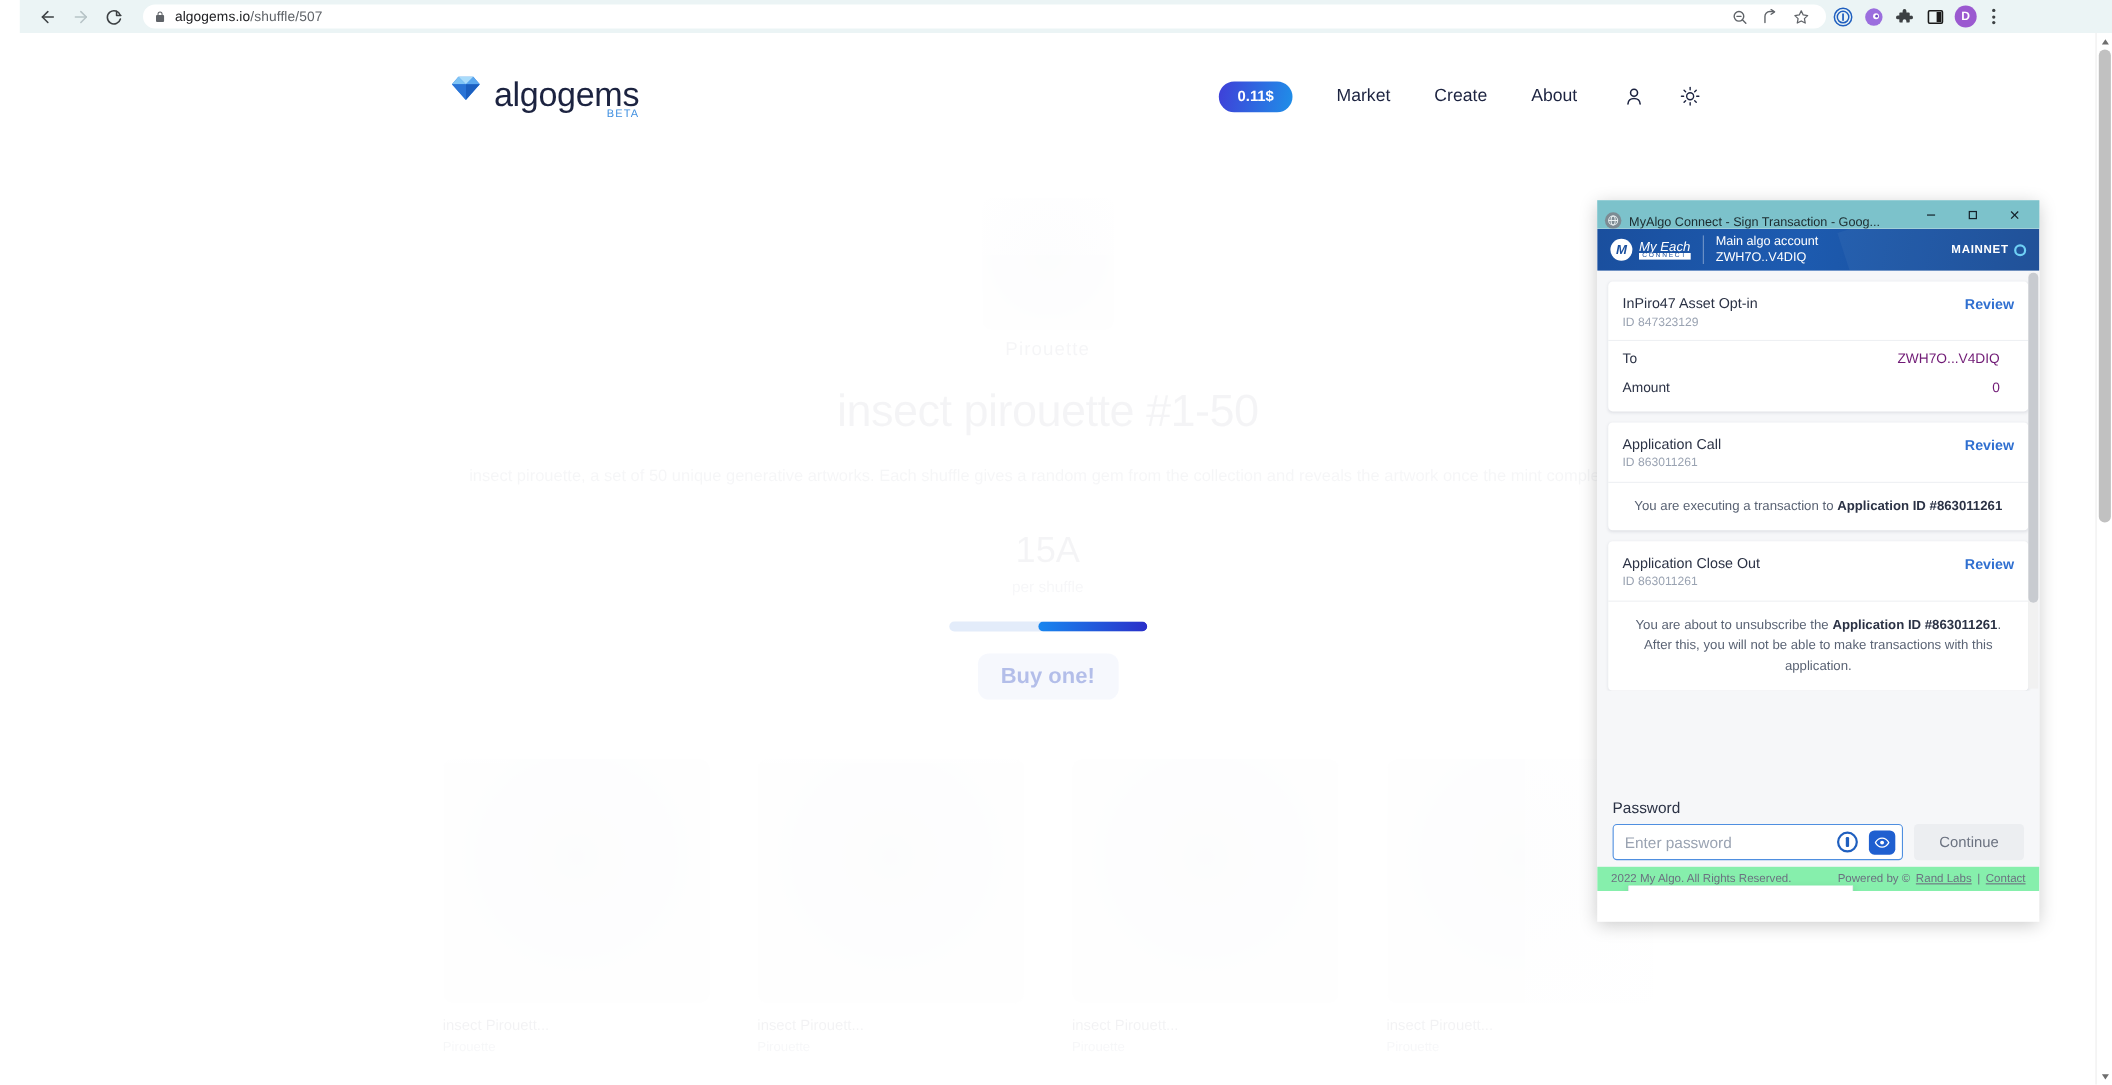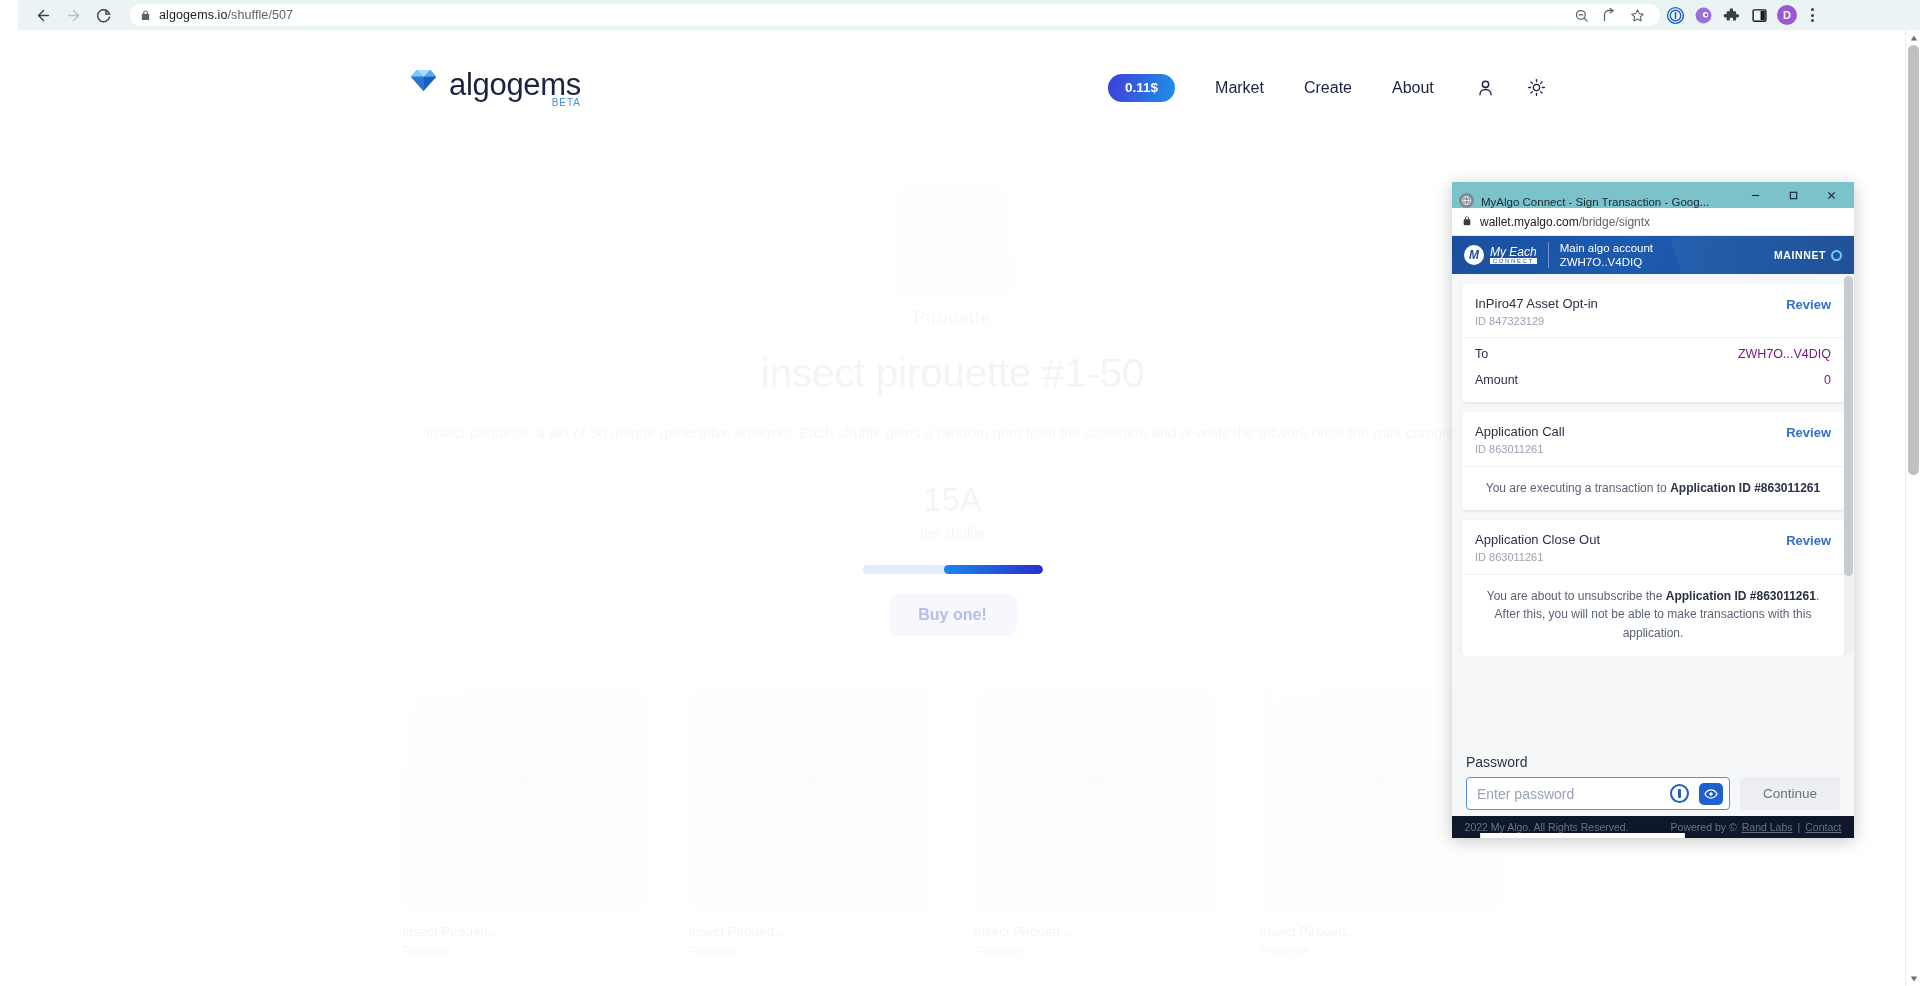--- a/index.html
+++ b/index.html
@@ -147,21 +147,21 @@
   }
   #progress-fill {
     height: 9px; border-radius: 5px;
     background: linear-gradient(90deg, #1886ef 0%, #2a2fc9 100%);
     margin-left: 45%;
     width: 55%;
   }
   #buy-button {
     margin: 20px auto 0; width: 128px; height: 42px;
     border-radius: 10px; background: #e8eefc;
-    color: #3a56c8; font-size: 16px; font-weight: bold;
+    color: #3a56c8; font-size: 20px; font-weight: bold;
     display: flex; align-items: center; justify-content: center;
     opacity: 0.38;
   }
 
   #card-grid {
     position: absolute; top: 560px; left: 0; width: 1905px;
     display: flex; justify-content: center; gap: 44px;
     opacity: 0.05;
   }
   .nft-card { width: 242px; }
@@ -288,21 +288,21 @@
     padding: 11px 13px 9px 13px;
     border-bottom: 1px solid #eef0f3;
   }
   .tx-head-texts { line-height: 1.35; }
   .tx-title { font-size: 13px; color: #2b3245; }
   .tx-id { font-size: 11px; color: #9aa3b2; margin-top: 1px; }
   .tx-review {
     margin-left: auto; font-size: 13px; font-weight: bold; color: #2f6fd0;
     padding-top: 2px;
   }
-  .tx-rows { padding: 3px 13px 9px 13px; }
+  .tx-rows { padding: 3px 26px 9px 13px; }
   .tx-row {
     display: flex; align-items: center;
     font-size: 12.5px; color: #2b3245;
     padding: 6px 0;
   }
   .tx-row-label { color: #2b3245; }
   .tx-row-value { margin-left: auto; color: #701a75; }
   .tx-desc {
     font-size: 12px; color: #5a6374;
     text-align: center; line-height: 1.55;
@@ -379,21 +379,21 @@
     padding: 9px 12px 11px 12px;
     cursor: pointer;
   }
 
   #myalgo-footer {
     position: absolute; left: 0; bottom: 0;
     width: 402px; height: 22px;
     display: flex; align-items: center; justify-content: center;
     gap: 42px;
     font-size: 10.5px; color: #6b7280;
-    background: #0f172a;
+    background: #86efac;
   }
   #myalgo-footer a { color: #6b7280; text-decoration: underline; }
   #footer-powered { display: flex; gap: 5px; }
 </style>
 </head>
 <body>
 
 <div id="browser-chrome">
   <div class="nav-btn">
     <svg width="17" height="17" viewBox="0 0 24 24" fill="none" stroke="currentColor" stroke-width="2" stroke-linecap="round" stroke-linejoin="round">
@@ -608,30 +608,20 @@
       </div>
       <div class="win-ctl">
         <svg width="11" height="11" viewBox="0 0 12 12" stroke="currentColor" stroke-width="1.2">
             <line x1="2.5" y1="2.5" x2="9.5" y2="9.5"></line>
             <line x1="9.5" y1="2.5" x2="2.5" y2="9.5"></line>
           </svg>
       </div>
     </div>
   </div>
 
-  <div id="myalgo-urlbar">
-    <span>
-      <svg width="10" height="12" viewBox="0 0 24 24" fill="#3c4043">
-          <path d="M18 8h-1V6a5 5 0 0 0-10 0v2H6a2 2 0 0 0-2 2v10a2 2 0 0 0 2 2h12a2 2 0 0 0 2-2V10a2 2 0 0 0-2-2zM9 6a3 3 0 0 1 6 0v2H9V6z"></path>
-        </svg>
-    </span>
-    <span id="myalgo-url">
-      <span>wallet.myalgo.com</span><span class="dim">/bridge/signtx</span>
-    </span>
-  </div>
 
   <div id="myalgo-content">
 
     <div id="myalgo-account-bar">
       <div id="myalgo-logo">
         <div id="myalgo-logo-circle">M</div>
         <div id="myalgo-logo-text">
           <div id="myalgo-logo-l1">My Each</div>
           <div id="myalgo-logo-l2">CONNECT</div>
         </div>

